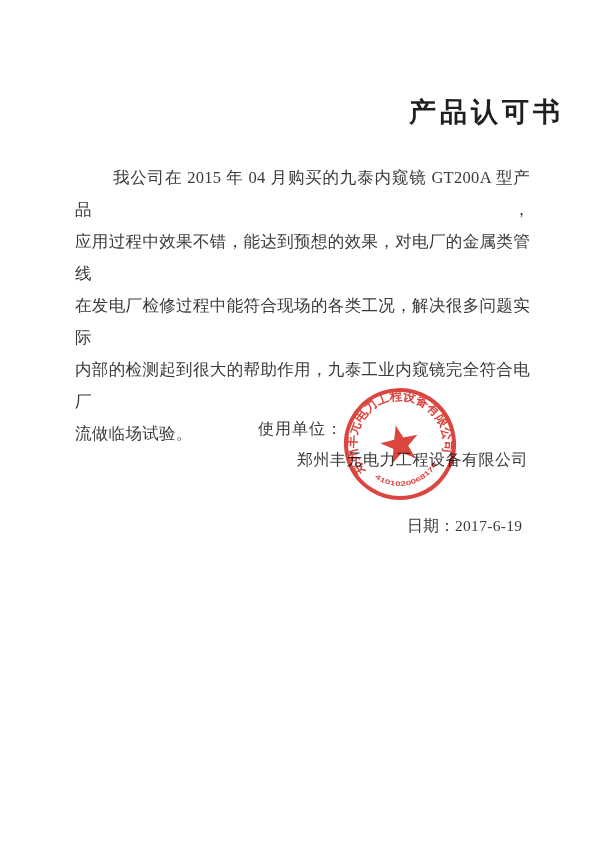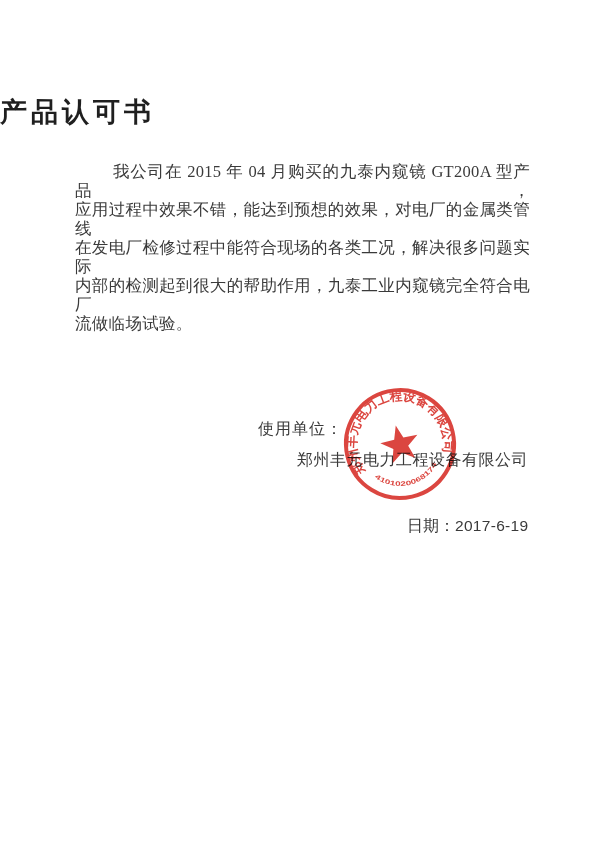--- a/index.html
+++ b/index.html
@@ -16,31 +16,31 @@
     overflow: hidden;
   }
   .page {
     position: relative;
     width: 600px; height: 848px;
     background: var(--page-bg);
   }
   .title {
     position: absolute;
     top: 94px; left: 0; width: 564px;
-    text-align: left;
+    text-align: right;
     font-size: 27px;
     font-weight: 600;
     letter-spacing: 4px;
     color: var(--title-color);
   }
   .body-block {
     position: absolute;
     top: 162px; left: 75px; width: 455px;
     font-size: 16.5px;
-    line-height: 19px;
+    line-height: 32px;
     color: var(--text-color);
   }
   .body-line {
     text-align: justify;
     text-align-last: justify;
     letter-spacing: 0.3px;
   }
   .body-line.first { text-indent: 2.3em; }
   .body-line.last {
     text-align: center;
@@ -60,21 +60,21 @@
     letter-spacing: 0.5px;
     color: var(--text-color);
   }
   .date-line {
     position: absolute;
     top: 516px; left: 407px;
     font-size: 16px;
     color: var(--text-color);
   }
   .date-line .date-value {
-    font-family: Liberation Sans, sans-serif;
+    font-family: Liberation Serif, serif;
     font-size: 15.5px;
     letter-spacing: 0.3px;
   }
   .stamp {
     position: absolute;
     top: 378px; left: 334px;
     width: 132px; height: 132px;
     transform: rotate(-13deg);
     mix-blend-mode: multiply;
     opacity: 0.93;

